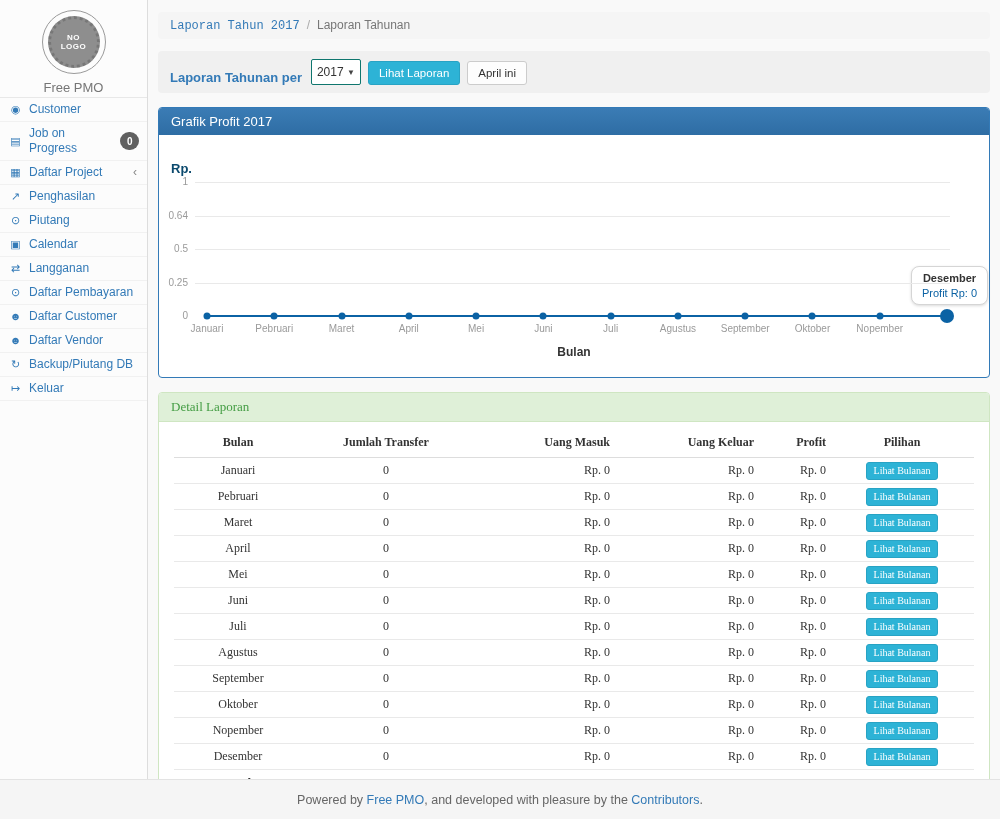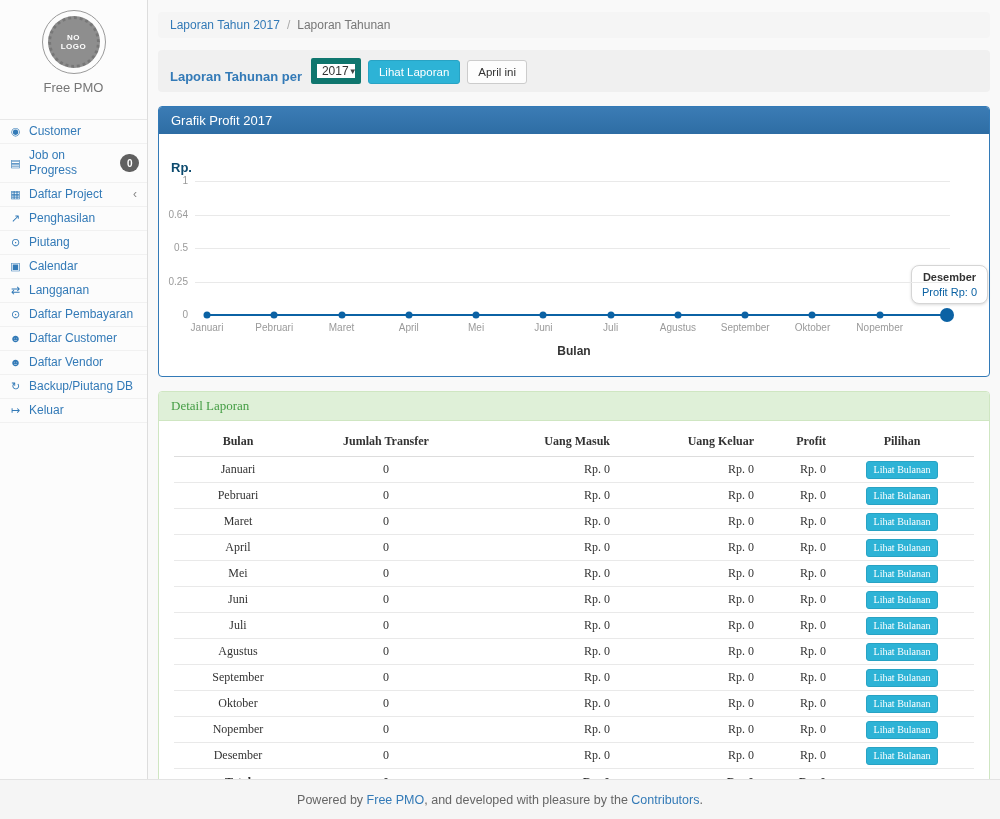--- a/index.html
+++ b/index.html
@@ -2,21 +2,21 @@
 <html><head>
 <meta charset="utf-8">
 <style>
   * { box-sizing: border-box; }
   body { margin:0; background:#f9f9f9; font-family:"Liberation Sans", sans-serif; color:#333; }
   .page { position:relative; width:1000px; height:819px; background:#f9f9f9; overflow:hidden; }
 
   
   .sidebar { position:absolute; left:0; top:0; width:148px; height:779px;
              background:#fcfcfc; border-right:1px solid #ddd; }
-  .brand-block { padding:9px 0 24px; text-align:center; border-bottom:1px solid #e8e8e8; }
+  .brand-block { padding:9px 0 2px; text-align:center; border-bottom:1px solid #e8e8e8; }
   .logo-ring { width:64px; height:64px; margin:1px auto 6px; border:1px solid #9a9a9a;
                border-radius:50%; display:flex; align-items:center; justify-content:center; }
   .logo-circle { width:52px; height:52px; background:#8e8e8e; border:3px dotted #777;
                  border-radius:50%; display:flex; flex-direction:column; align-items:center;
                  justify-content:center; color:#fff; font-size:8px; font-weight:bold; letter-spacing:.5px; }
   .brand { color:#767676; font-size:13px; margin-top:2px; }
   .side-item { display:flex; align-items:center; gap:6px; padding:4px 8px; line-height:15px;
                border-bottom:1px solid #f1f1f1; color:#337ab7; font-size:12px; text-decoration:none; cursor:pointer; }
   .icon { width:15px; text-align:center; font-size:11px; flex:none; }
   .badge { margin-left:auto; background:#606060; color:#fff; font-size:10px; font-weight:bold;
@@ -25,27 +25,27 @@
   .lock-icon { position:relative; height:12px; }
   .lock-icon::after { content:''; position:absolute; left:4px; top:5px; width:7px; height:6px;
                       background:#337ab7; border-radius:1px; }
   .lock-icon::before { content:''; position:absolute; left:5.5px; top:1px; width:4px; height:5px;
                        border:1.5px solid #337ab7; border-bottom:none; border-radius:2.5px 2.5px 0 0; }
 
   
   main { margin-left:148px; padding:0 10px; }
   .breadcrumb { margin-top:12px; background:#f5f5f5; border-radius:4px; padding:6px 12px;
                 font-size:12px; color:#777; }
-  .breadcrumb a { color:#337ab7; text-decoration:none; cursor:pointer; }
+  .breadcrumb a { color:#337ab7; text-decoration:none; cursor:pointer;font-family:Liberation Mono, monospace; }
   .sep { margin:0 7px; color:#aaa; }
 
   .filter-bar { margin-top:12px; background:#f0f0f0; border-radius:4px; padding:8px 12px;
                 display:flex; align-items:flex-end; gap:7px; }
   .filter-label { color:#337ab7; font-weight:bold; font-size:13px; margin-right:2px; }
-  .select { background:#fff; border:6px solid #0f766e; border-radius:2px; height:26px; width:50px;
+  .select { background:#fff; border:1px solid #0f766e; border-radius:2px; height:26px; width:50px;
             display:flex; align-items:center; justify-content:space-between; padding:0 5px;
             font-size:12px; color:#333; cursor:pointer; }
   .caret { font-size:8px; color:#444; }
   .btn { border-radius:3px; font-size:11.5px; padding:5px 10px; border:1px solid transparent;
          cursor:pointer; font-family:inherit; }
   .btn-info { background:#2db3d6; border-color:#28a3c4; color:#fff; }
   .btn-default { background:#fdfdfd; border-color:#ccc; color:#333; }
 
   .panel { margin-top:14px; border-radius:4px; background:#fff; }
   .panel-primary { border:1px solid #337ab7; }

